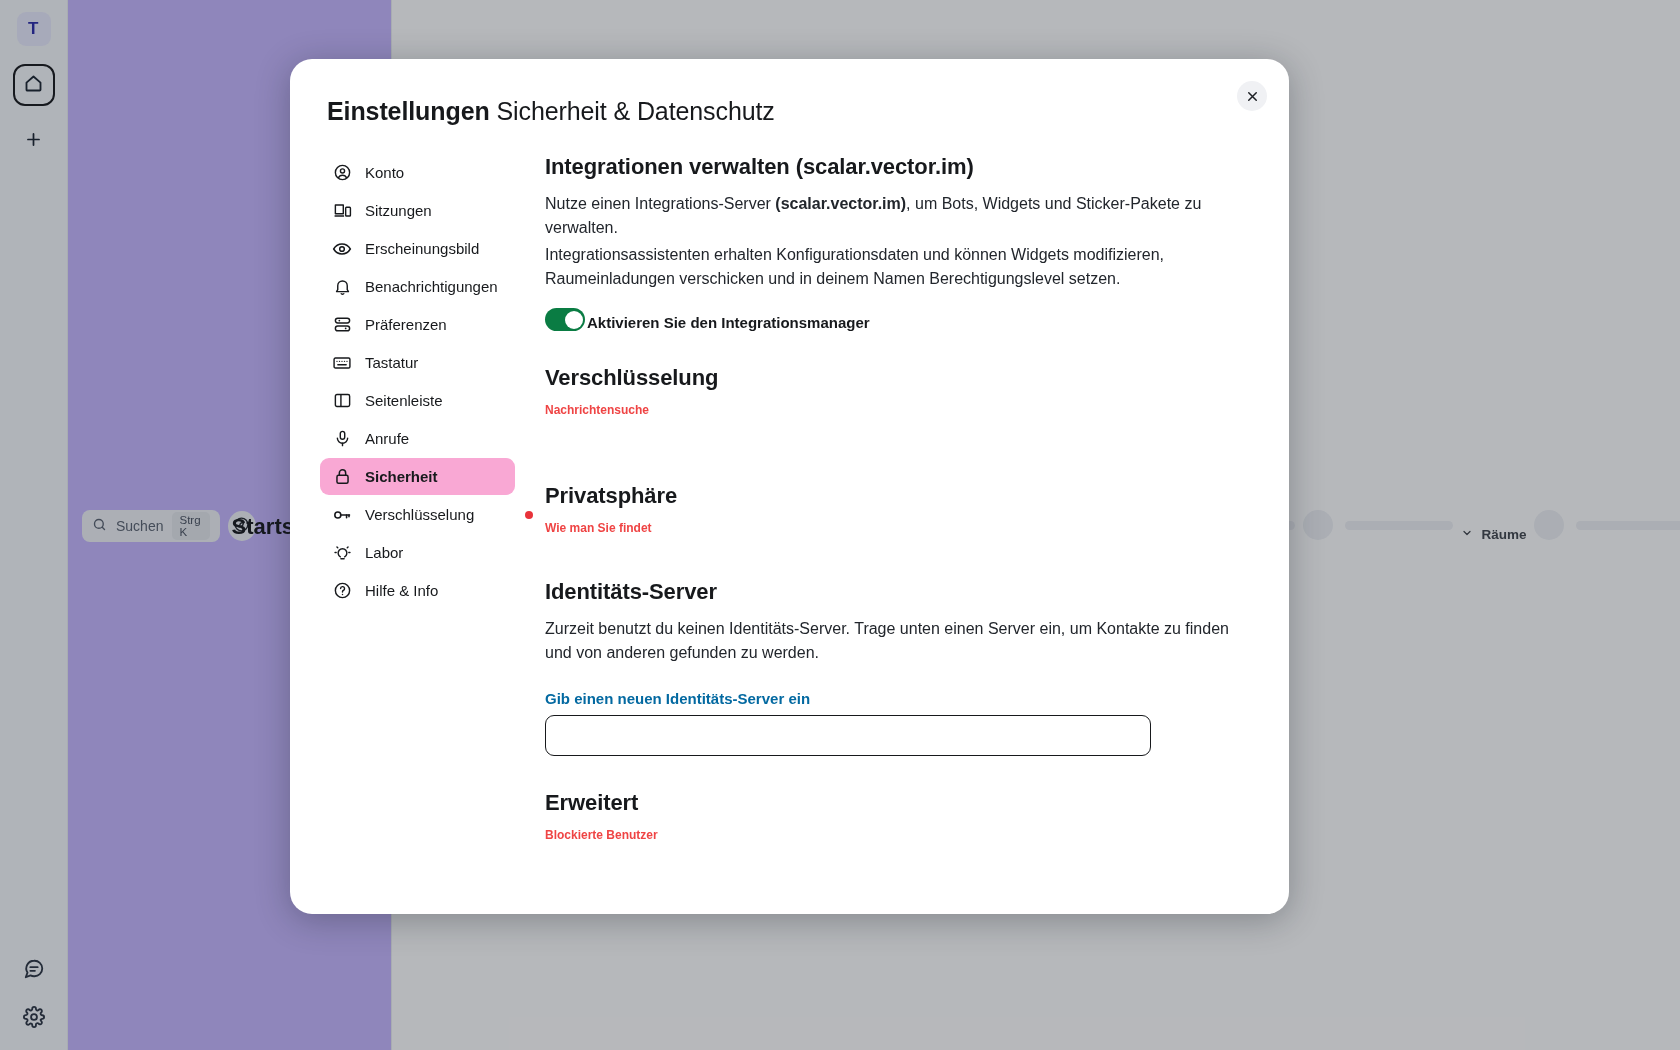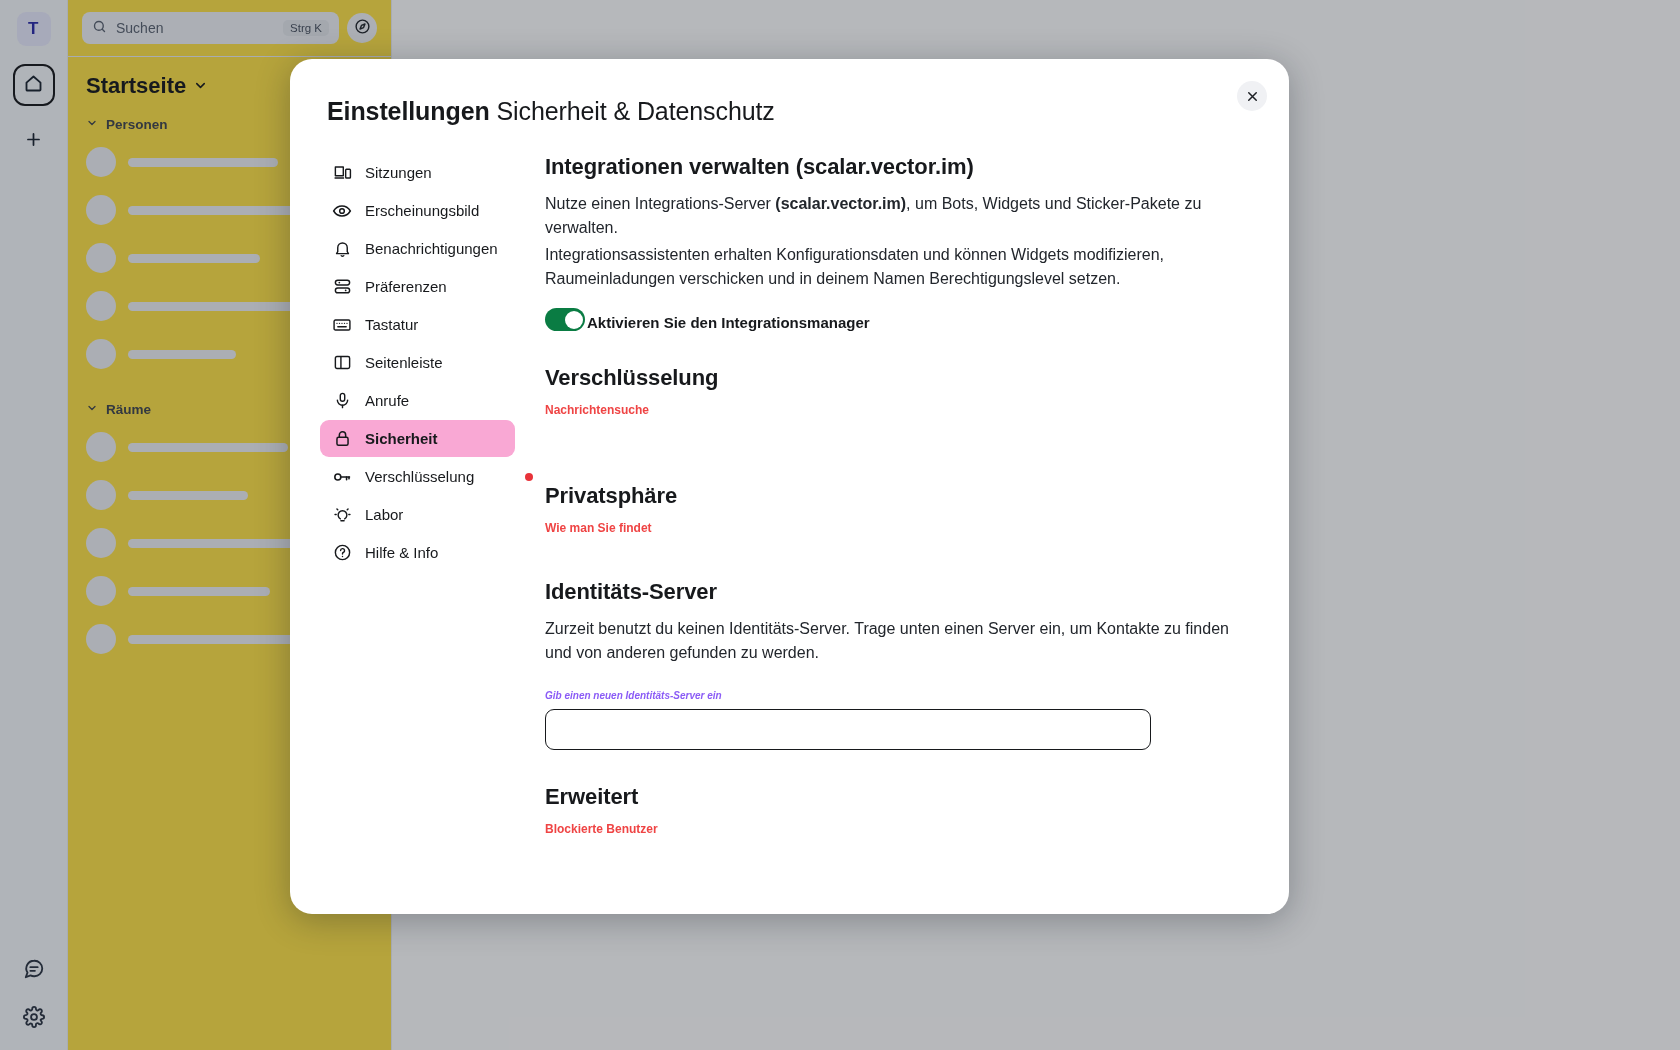--- a/index.html
+++ b/index.html
@@ -35,23 +35,23 @@
     width: 42px; height: 42px; border-radius: 12px;
     display: flex; align-items: center; justify-content: center;
     margin-bottom: 14px; color: #17191c;
   }
   .rail-btn.selected { border: 2.5px solid #17191c; }
   .rail-spacer { flex: 1 1 auto; }
   .rail-bottom { padding-bottom: 18px; display: flex; flex-direction: column; align-items: center; gap: 22px; }
 
   .room-list {
     width: 324px; flex: 0 0 324px;
-    background: #fde047;
+    background: #c4b5fd;
     border-right: 1px solid #e8ebf0;
-    display: flex; flex-direction: column;
+    display: flex; flex-direction: row;
     padding: 0 14px;
   }
   .search-row { display: flex; align-items: center; gap: 8px; padding: 12px 0 10px 0; }
   .search-box {
     flex: 1 1 auto; height: 32px; border-radius: 8px;
     background: #eef0f4;
     display: flex; align-items: center; gap: 9px;
     padding: 0 10px; color: #5a6270; font-size: 14px;
   }
   .kbd {
@@ -157,21 +157,21 @@
   .toggle .knob {
     position: absolute; top: 2.5px; right: 2.5px;
     width: 18px; height: 18px; border-radius: 50%; background: #fff;
   }
   .toggle-label { font-size: 15px; font-weight: 700; color: #17191c; }
 
   .gap-lg { height: 34px; }
   .gap-md { height: 22px; }
 
   .field-label {
-    font-size: 10px; font-weight: 700; color: #8b5cf6; margin-bottom: 8px; font-style: italic;
+    font-size: 15px; font-weight: 700; color: #0369a1; margin-bottom: 8px;
   }
   .text-input {
     width: 606px; height: 41px;
     border: 1.4px solid #17191c; border-radius: 9px;
     background: #fff; padding: 0 12px;
     font-family: inherit; font-size: 14.5px; color: #17191c;
     outline: none;
   }
 </style>
 </head>
@@ -322,20 +322,30 @@
 
   <div class="modal-title">
     <b>Einstellungen</b>
     <span class="sub">Sicherheit &amp; Datenschutz</span>
   </div>
 
   <div class="modal-body">
 
     <nav class="settings-nav">
 
+      <div class="nav-item">
+        <span class="nav-ico">
+          <svg width="19" height="19" viewBox="0 0 24 24" fill="none" stroke="#17191c" stroke-width="1.8">
+              <circle cx="12" cy="12" r="9"></circle>
+              <circle cx="12" cy="10" r="2.6"></circle>
+              <path d="M6.8 19a5.6 5.6 0 0 1 10.4 0"></path>
+            </svg>
+        </span>
+        <span>Konto</span>
+      </div>
 
       <div class="nav-item">
         <span class="nav-ico">
           <svg width="19" height="19" viewBox="0 0 24 24" fill="none" stroke="#17191c" stroke-width="1.8" stroke-linejoin="round">
               <path d="M3 5h10v11H3z"></path>
               <path d="M2 19h12"></path>
               <rect x="16" y="8" width="6" height="11" rx="1"></rect>
             </svg>
         </span>
         <span>Sitzungen</span>

